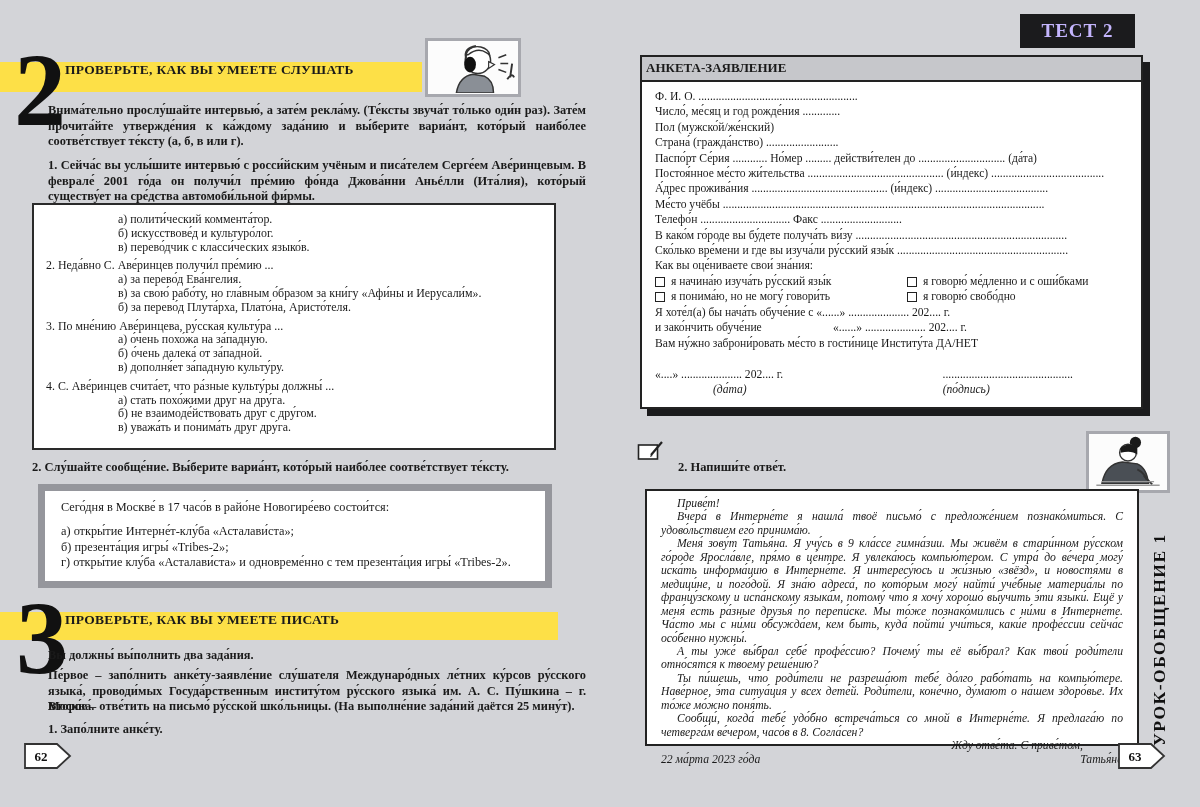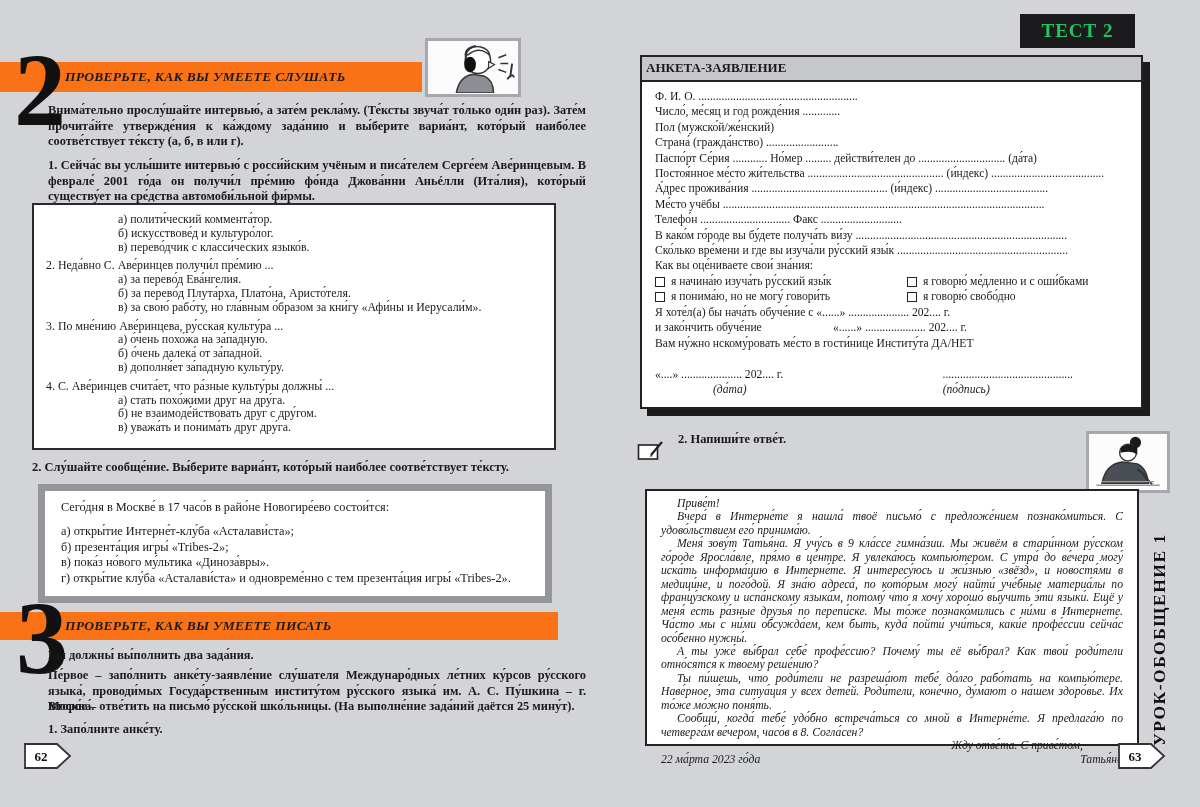--- a/index.html
+++ b/index.html
@@ -12,21 +12,21 @@
     position:relative;
     overflow:hidden;
   }
   .abs { position:absolute; }
 
   
   .numeral {
     font-weight:bold; font-size:104px; line-height:0.84;
     color:#111; font-family:"Liberation Serif",serif;
   }
-  .band { background:#f97316; height:30px; display:flex; align-items:center;font-style:italic; }
+  .band { background:#fde047; height:30px; display:flex; align-items:flex-start; }
   .band .hd { font-size:13.5px; font-weight:bold; letter-spacing:0.3px; padding-left:65px; }
 
   .bold-para { font-weight:bold; font-size:12.4px; line-height:15.6px; text-align:justify; }
 
   
   .qbox {
     border:2px solid #2a2a2a; background:#fff;
     font-size:11.9px; line-height:13.8px; padding:8px 12px 6px;
   }
   .q { margin-bottom:5px; }
@@ -37,21 +37,21 @@
     border:7px solid #95969c; background:#fff;
     padding:9px 16px 10px; font-size:12.3px; line-height:15.4px;
   }
   .annbox .lead { margin-bottom:9px; }
 
   
   .picbox { background:#fcfcfc; border:3px solid #a7a8ae; display:flex; align-items:center; justify-content:center; }
 
   
   .test-label {
-    background:#1b1b1d; color:#22c55e; font-weight:bold; font-size:19px;
+    background:#1b1b1d; color:#c4b5fd; font-weight:bold; font-size:19px;
     display:flex; align-items:center; justify-content:center; letter-spacing:1px;
   }
 
   
   .form { background:#fff; border:2px solid #222; box-shadow:7px 7px 0 #1b1b1d; }
   .form-header { background:#c6c7cb; border-bottom:2px solid #222; padding:3px 4px 4px; }
   .form-title { font-weight:bold; font-size:13px; }
   .form-subtitle { font-size:12px; }
   .form-body { padding:7px 13px 9px; font-size:11.6px; line-height:15.4px; }
   .frow { white-space:nowrap; overflow:hidden; }
@@ -113,22 +113,22 @@
 
 <div class="abs qbox" style="left:32px; top:203px; width:524px; height:247px;">
   <div class="q">
     <div class="opt">а) полити́ческий коммента́тор.</div>
     <div class="opt">б) искусствове́д и культуро́лог.</div>
     <div class="opt">в) перево́дчик с класси́ческих языко́в.</div>
   </div>
   <div class="q">
     <div>2. Неда́вно С. Аве́ринцев получи́л пре́мию ...</div>
     <div class="opt">а) за перево́д Ева́нгелия.</div>
+    <div class="opt">в) за свою́ рабо́ту, но гла́вным о́бразом за кни́гу «Афи́ны и Иерусали́м».</div>
     <div class="opt">б) за перево́д Плута́рха, Плато́на, Аристо́теля.</div>
-    <div class="opt">в) за свою́ рабо́ту, но гла́вным о́бразом за кни́гу «Афи́ны и Иерусали́м».</div>
   </div>
   <div class="q">
     <div>3. По мне́нию Аве́ринцева, ру́сская культу́ра ...</div>
     <div class="opt">а) о́чень похо́жа на за́падную.</div>
     <div class="opt">б) о́чень далека́ от за́падной.</div>
     <div class="opt">в) дополня́ет за́падную культу́ру.</div>
   </div>
   <div class="q">
     <div>4. С. Аве́ринцев счита́ет, что ра́зные культу́ры должны́ ...</div>
     <div class="opt">а) стать похо́жими друг на дру́га.</div>
@@ -136,21 +136,20 @@
     <div class="opt">в) уважа́ть и понима́ть друг дру́га.</div>
   </div>
 </div>
 
 <div class="abs taskline" style="left:32px; top:460px; width:540px;">2. Слу́шайте сообще́ние. Вы́берите вариа́нт, кото́рый наибо́лее соотве́тствует те́ксту.</div>
 
 <div class="abs annbox" style="left:38px; top:484px; width:514px;">
   <div class="lead">Сего́дня в Москве́ в 17 часо́в в райо́не Новогире́ево состои́тся:</div>
   <div>а) откры́тие Интерне́т-клу́ба «Асталави́ста»;</div>
   <div>б) презента́ция игры́ «Tribes-2»;</div>
-  <div>в) пока́з но́вого му́льтика «Диноза́вры».</div>
   <div>г) откры́тие клу́ба «Асталави́ста» и одновреме́нно с тем презента́ция игры́ «Tribes-2».</div>
 </div>
 
 <div class="abs band" style="left:0; top:612px; width:558px; height:28px;">
   <div class="hd">ПРОВЕРЬТЕ, КАК ВЫ УМЕЕТЕ ПИСАТЬ</div>
 </div>
 <div class="abs numeral" style="left:16px; top:594px;">3</div>
 
 <div class="abs bold-para" style="left:48px; top:648px; width:538px;">Вы должны́ вы́полнить два зада́ния.</div>
 <div class="abs bold-para" style="left:48px; top:668px; width:538px;">Пе́рвое – запо́лнить анке́ту-заявле́ние слу́шателя Междунаро́дных ле́тних ку́рсов ру́сского языка́, проводи́мых Госуда́рственным институ́том ру́сского языка́ им. А. С. Пу́шкина – г. Москва́.</div>
@@ -201,41 +200,41 @@
       <span class="cbitem">
           <span class="cb"></span>
           <span>я говорю́ свобо́дно</span>
         </span>
     </div>
     <div class="frow">Я хоте́л(а) бы нача́ть обуче́ние с «......» ..................... 202.... г.</div>
     <div class="frow-flex">
       <span class="end-label">и зако́нчить обуче́ние</span>
       <span>«......» ..................... 202.... г.</span>
     </div>
-    <div class="frow">Вам ну́жно нскому́ровать ме́сто в гости́нице Институ́та ДА/НЕТ</div>
+    <div class="frow">Вам ну́жно заброни́ровать ме́сто в гости́нице Институ́та ДА/НЕТ</div>
     <div style="height:16px;"></div>
     <div class="sigrow">
       <span>«....» ..................... 202.... г.</span>
       <span>.............................................</span>
     </div>
     <div class="lblrow">
       <span class="l1">(да́та)</span>
       <span class="l2">(по́дпись)</span>
     </div>
   </div>
 </div>
 
 <div class="abs" style="left:637px; top:440px;">
   <svg width="30" height="22" viewBox="0 0 30 22">
     <rect x="1.5" y="5" width="19" height="14" fill="#fff" stroke="#222" stroke-width="1.6"></rect>
     <path d="M14 15 L25 2" stroke="#222" stroke-width="2.2"></path>
     <path d="M13 17 L14 14.5 L15.5 16 Z" fill="#222"></path>
   </svg>
 </div>
-<div class="abs taskline" style="left:678px; top:432px;text-align:right;">2. Напиши́те отве́т.</div>
+<div class="abs taskline" style="left:678px; top:460px;text-align:right;">2. Напиши́те отве́т.</div>
 
 <div class="abs picbox" style="left:1086px; top:431px; width:84px; height:62px;">
   <svg width="76" height="54" viewBox="0 0 80 58">
     <circle cx="48" cy="8" r="6" fill="#1a1a1a"></circle>
     <circle cx="40" cy="19" r="9" fill="#fff" stroke="#333" stroke-width="1.5"></circle>
     <path d="M32 14 Q40 7 50 13 L50 21 Q44 16 32 19 Z" fill="#1a1a1a"></path>
     <path d="M12 52 Q16 31 34 29 L50 31 Q60 35 62 52 Z" fill="#4a4f55" stroke="#333" stroke-width="1.5"></path>
     <path d="M50 37 Q58 41 60 48" stroke="#333" stroke-width="2" fill="none"></path>
     <path d="M57 44 L66 53" stroke="#333" stroke-width="2"></path>
     <path d="M6 54 L74 54 M12 50 L68 50" stroke="#999" stroke-width="1.4"></path>

